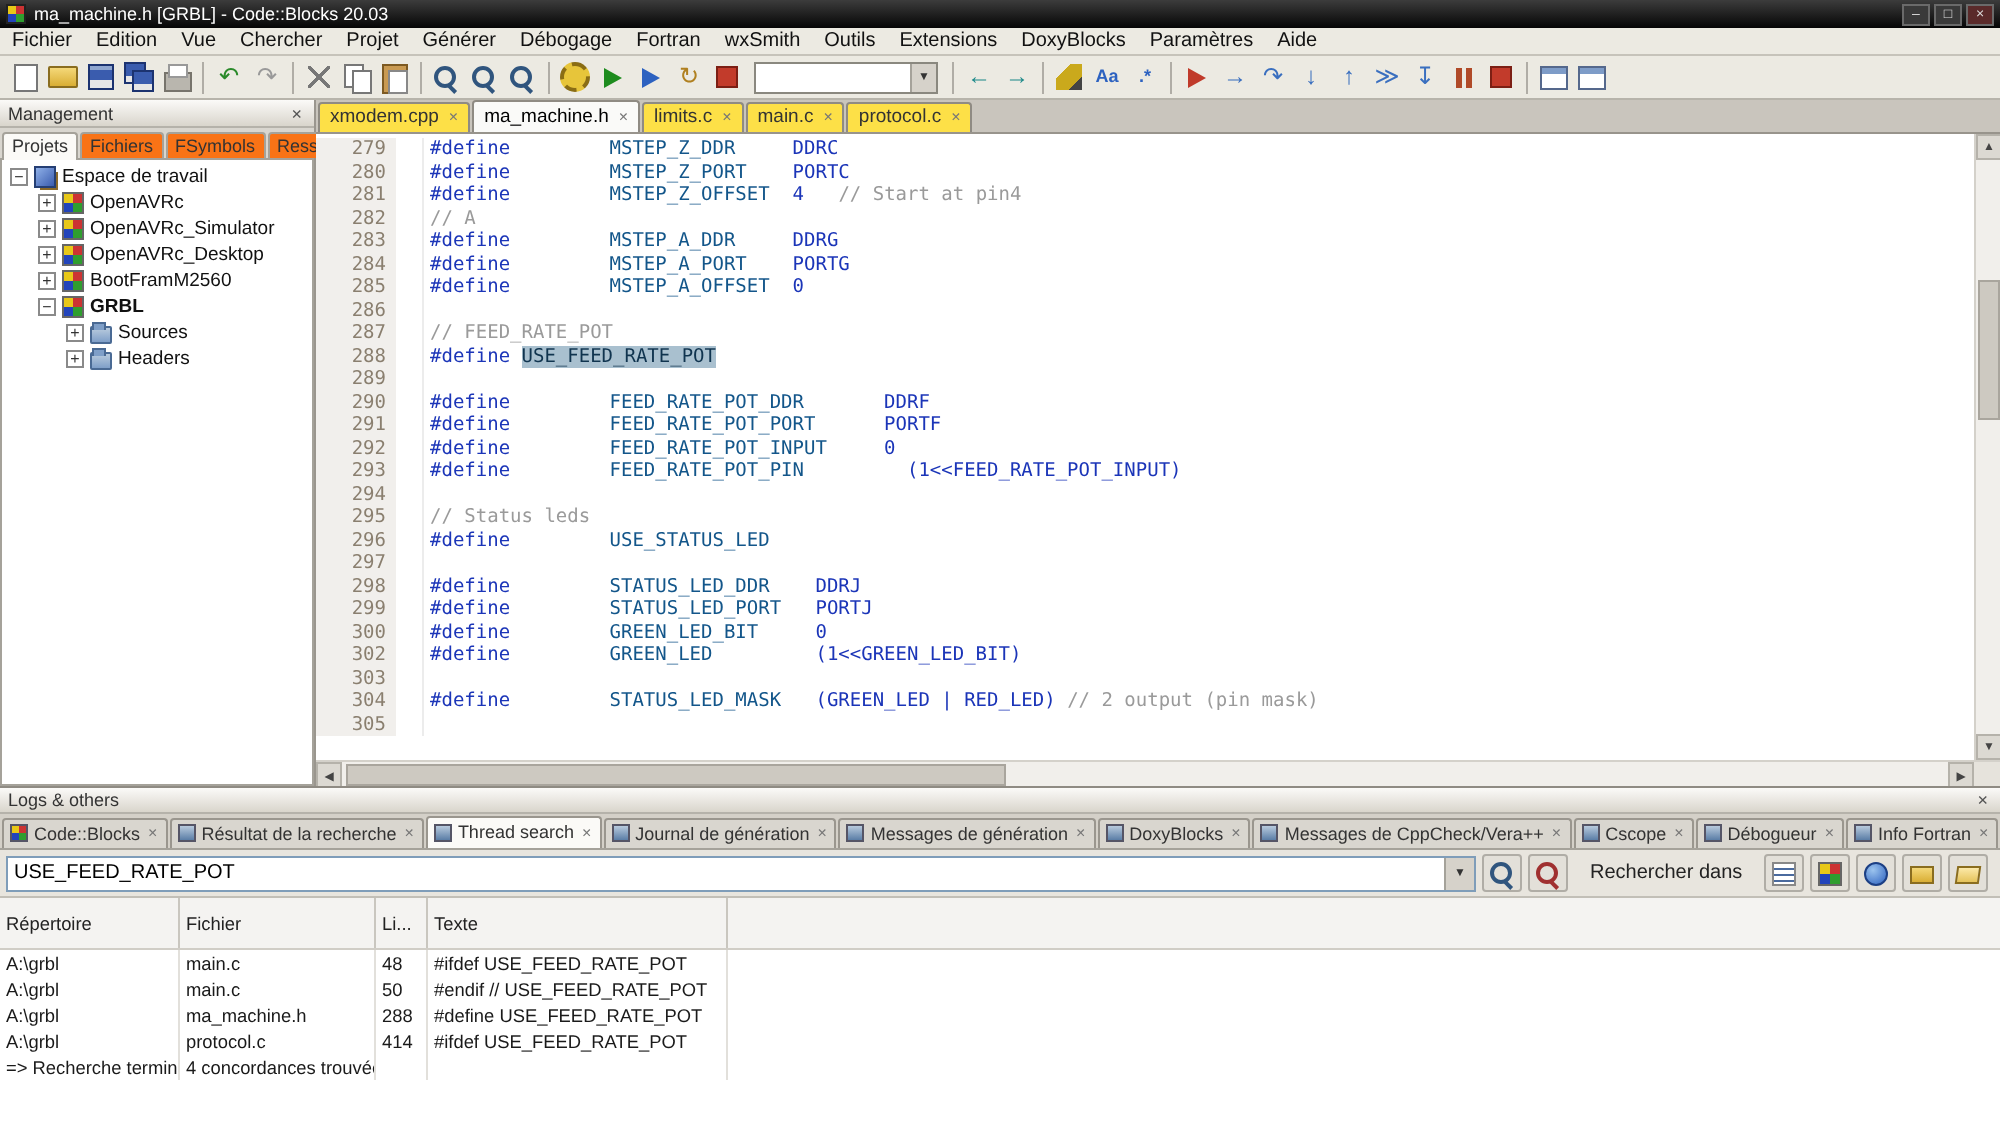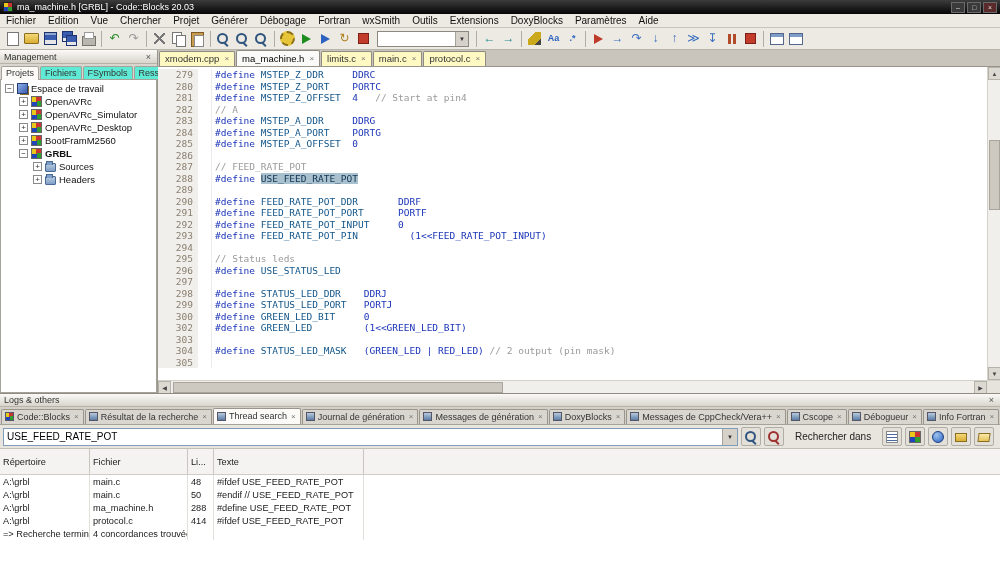--- a/index.html
+++ b/index.html
@@ -54,46 +54,46 @@
 
   
   .main{flex:1;display:flex;min-height:0;}
 
   
   .mgmt{width:158px;flex:0 0 158px;display:flex;flex-direction:column;border-right:1px solid #9a968e;background:#eceae2;}
   .mgmt-cap{height:14px;flex:0 0 14px;background:linear-gradient(#fbfaf8,#d9d5cc);border-bottom:1px solid #b5b2aa;display:flex;align-items:center;padding:0 4px;font-size:9px;color:#333;}
   .mgmt-cap .grow{flex:1;}
   .cap-x{font-size:9px;color:#555;padding:0 2px;}
   .mgmt-tabs{height:16px;flex:0 0 16px;display:flex;align-items:flex-end;background:#d9d6cf;border-bottom:1px solid #a5a29a;padding-left:1px;}
-  .mtab{font-size:9px;padding:1px 4px;border:1px solid #a5a29a;border-bottom:none;background:#5eead4;color:#333;margin-right:1px;border-radius:2px 2px 0 0;}
+  .mtab{font-size:9px;padding:1px 4px;border:1px solid #a5a29a;border-bottom:none;background:#f97316;color:#333;margin-right:1px;border-radius:2px 2px 0 0;}
   .mtab.active{background:#fbfaf7;position:relative;top:1px;padding-bottom:2px;}
   .tree{flex:1;background:#fff;border:1px solid #a5a29a;border-top:none;overflow:hidden;font-size:9.5px;padding-top:2px;}
   .tree-row{height:13px;display:flex;align-items:center;white-space:nowrap;}
   .expander{width:9px;height:9px;flex:0 0 9px;border:1px solid #8a8a8a;background:#fff;font-size:8px;line-height:7px;text-align:center;color:#333;margin-right:3px;}
   .ticon{width:11px;height:11px;flex:0 0 11px;margin-right:3px;position:relative;}
   .ti-workspace{background:linear-gradient(135deg,#8fb0e8,#3a5cae);border:1px solid #253f74;box-shadow:2px 2px 0 -1px #8b6a2a;}
   .ti-project{border:1px solid #666;background:conic-gradient(#cc3333 0 25%,#2f9e2f 0 50%,#2244bb 0 75%,#e8c818 0);}
   .ti-folder{height:9px;margin-top:2px;background:linear-gradient(#b9cbdd,#7f9fc8);border:1px solid #4a6a94;border-radius:1px;}
   .ti-folder::before{content:"";position:absolute;top:-3px;left:0;width:5px;height:3px;background:#7f9fc8;border:1px solid #4a6a94;border-bottom:none;}
   .tlabel{color:#111;}
 
   
   .editor-col{flex:1;display:flex;flex-direction:column;min-width:0;background:#fff;}
   .etabs{height:17px;flex:0 0 17px;background:#c9c5bd;border-bottom:1px solid #98948c;display:flex;align-items:flex-end;padding:1px 0 0 1px;}
-  .etab{font-size:9.5px;display:flex;align-items:center;padding:1px 5px 2px 5px;border:1px solid #8f8b83;border-bottom:none;background:#fef9c3;color:#333;margin-right:1px;border-radius:2px 2px 0 0;height:15px;}
+  .etab{font-size:9.5px;display:flex;align-items:center;padding:1px 5px 2px 5px;border:1px solid #8f8b83;border-bottom:none;background:#fde047;color:#333;margin-right:1px;border-radius:2px 2px 0 0;height:15px;}
   .etab.active{background:#fafaf8;color:#000;height:16px;}
   .etab-x{margin-left:5px;font-size:8px;color:#777;}
   .editor-body{flex:1;display:flex;min-height:0;}
   .code{flex:1;overflow:hidden;background:#fff;padding-top:2px;font-family:"DejaVu Sans Mono",monospace;font-size:9.5px;line-height:11.5px;}
   .code-line{height:11.5px;display:flex;white-space:pre;}
   .lnum{width:40px;flex:0 0 40px;text-align:right;padding-right:5px;color:#8a7f6f;background:#f1efec;}
   .fold{width:14px;flex:0 0 14px;background:#fff;border-right:1px solid #ececec;}
   .ltext{padding-left:3px;}
   .tk-d{color:#1b35b8;}
-  .tk-m{color:#13568a;}
+  .tk-m{color:#13568a;margin-left:44px;}
   .tk-v{color:#1b35b8;}
   .tk-c{color:#9a9a9a;}
   .tk-t{color:#222;}
   .tk-sel{color:#10344f;background:#a9c0cf;}
 
   
   .vscroll{width:13px;flex:0 0 13px;background:#f1efeb;border-left:1px solid #d4d1ca;display:flex;flex-direction:column;}
   .sarrow{width:13px;height:13px;flex:0 0 13px;background:#dcd9d2;border:1px solid #b5b2aa;font-size:6px;display:flex;align-items:center;justify-content:center;color:#444;}
   .vtrack{flex:1;position:relative;}
   .vthumb{position:absolute;left:1px;top:60px;width:11px;height:70px;background:#cdc9c1;border:1px solid #a9a59d;}

